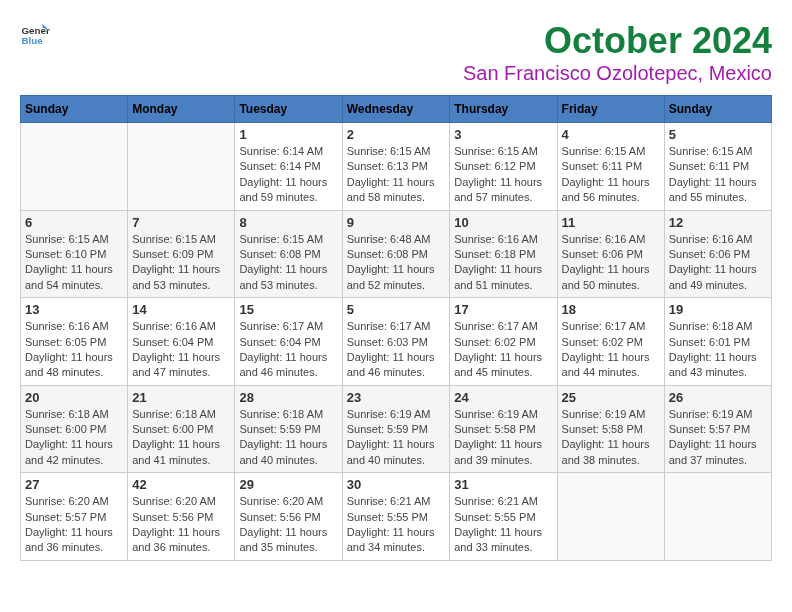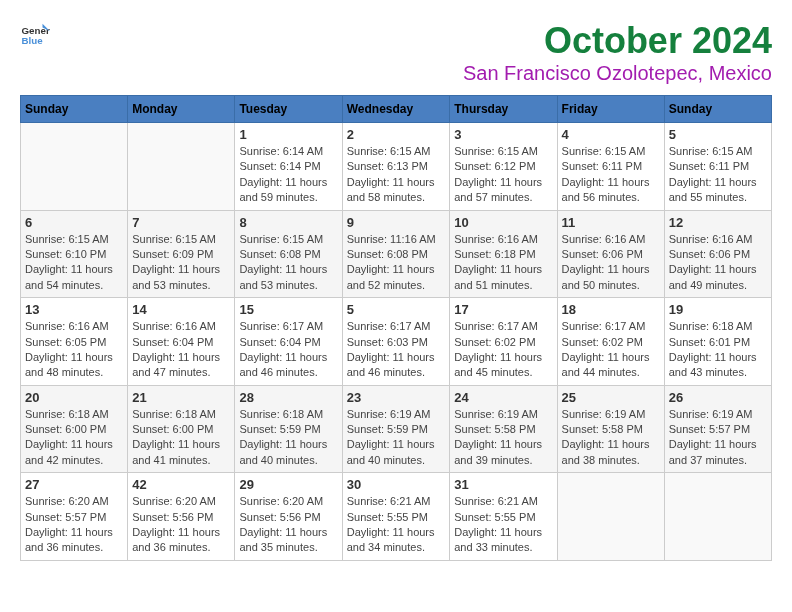--- a/index.html
+++ b/index.html
@@ -157,21 +157,21 @@
 Daylight: 11 hours and 53 minutes.</div>
         </td>
         <td>
           <span class="day-number">8</span>
           <div class="day-info">Sunrise: 6:15 AM
 Sunset: 6:08 PM
 Daylight: 11 hours and 53 minutes.</div>
         </td>
         <td>
           <span class="day-number">9</span>
-          <div class="day-info">Sunrise: 11:16 AM
+          <div class="day-info">Sunrise: 6:48 AM
 Sunset: 6:08 PM
 Daylight: 11 hours and 52 minutes.</div>
         </td>
         <td>
           <span class="day-number">10</span>
           <div class="day-info">Sunrise: 6:16 AM
 Sunset: 6:18 PM
 Daylight: 11 hours and 51 minutes.</div>
         </td>
         <td>

